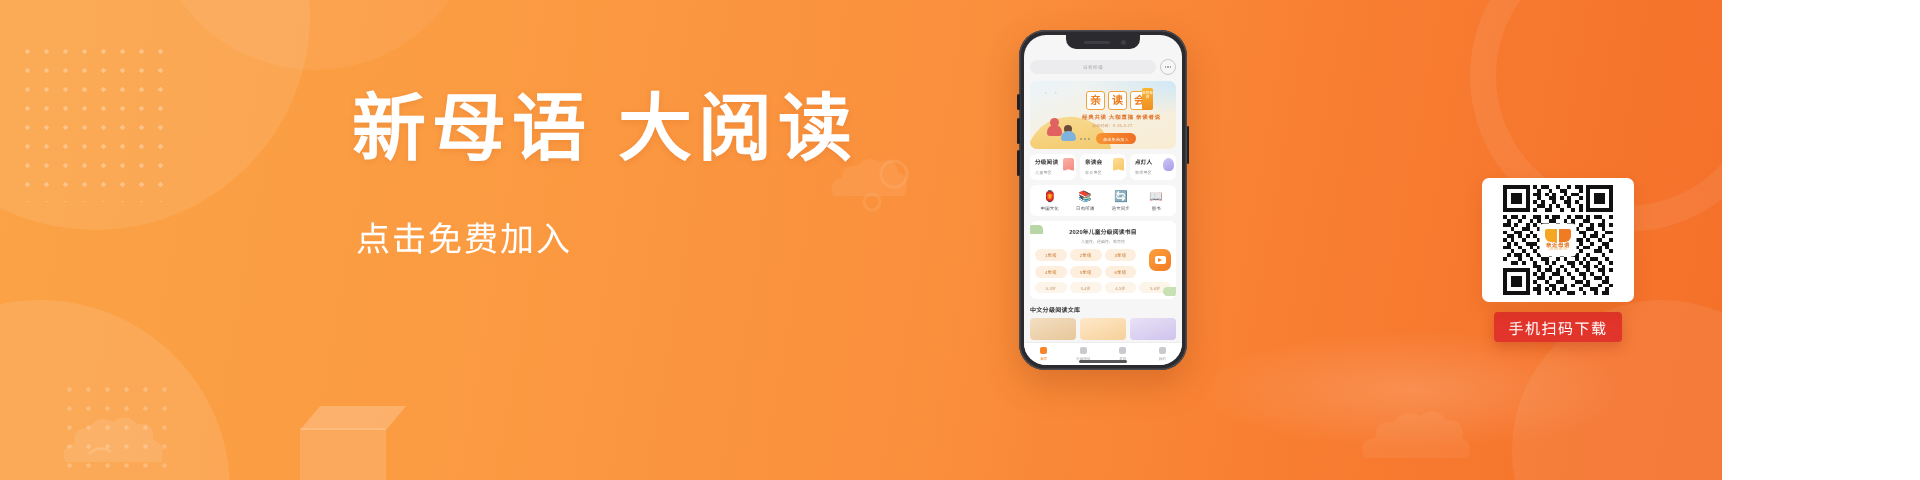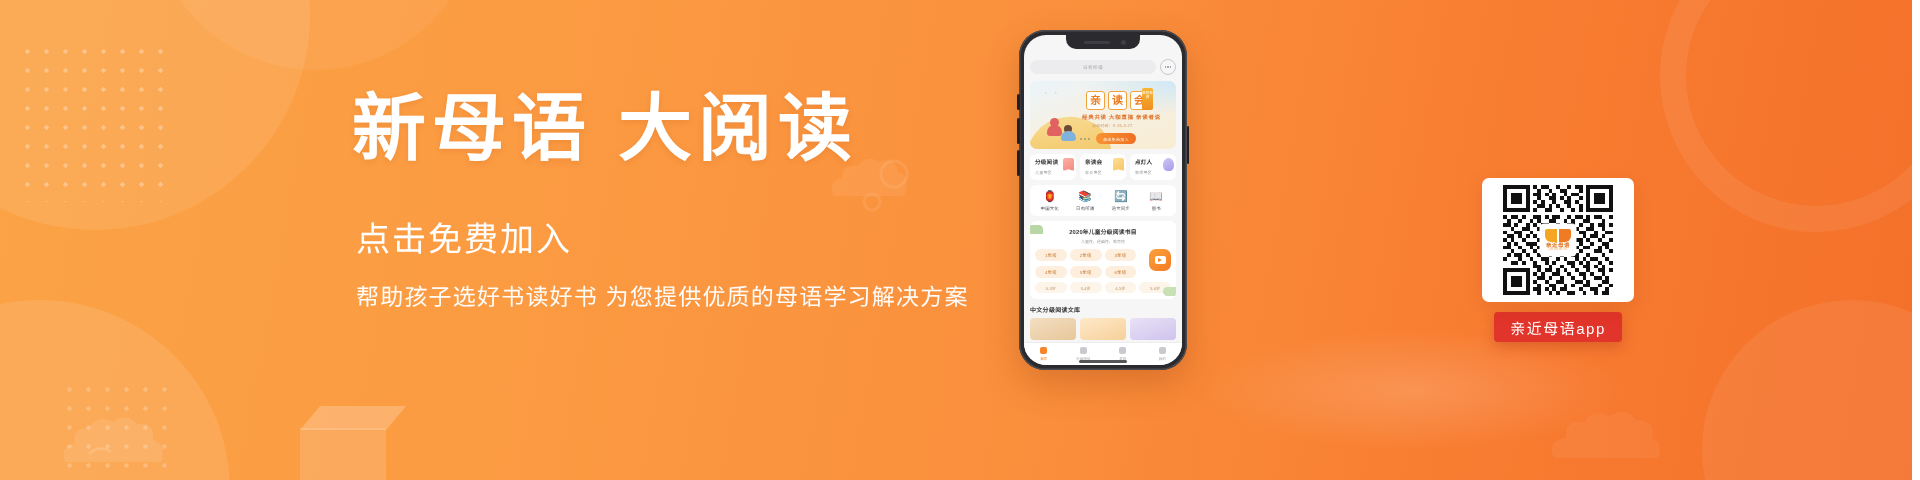--- a/index.html
+++ b/index.html
@@ -3,21 +3,21 @@
 <meta charset="utf-8">
 <title>新母语 大阅读</title>
 <style>
   html,body{margin:0;padding:0;}
   body{
     width:1920px;height:480px;overflow:hidden;
     font-family:"Liberation Sans","DejaVu Sans",sans-serif;
     background:#fff;
   }
   #banner{
-    position:relative;width:1912px;height:480px;overflow:hidden;
+    position:relative;width:1722px;height:480px;overflow:hidden;
     background:linear-gradient(100deg,#fba346 0%,#fb9b42 28%,#fa8f3c 55%,#f87c31 78%,#f4702a 100%);
   }
 
   
   .deco{position:absolute;pointer-events:none;}
   .blob-tl{
     left:-120px;top:-200px;width:430px;height:430px;border-radius:50%;
     background:rgba(255,255,255,0.085);
   }
   .blob-tl2{
@@ -294,21 +294,20 @@
     <circle cx="74" cy="34" r="13" fill="none" stroke="#ffffff" stroke-opacity="0.26" stroke-width="3"></circle>
     <circle cx="52" cy="62" r="8" fill="none" stroke="#ffffff" stroke-opacity="0.22" stroke-width="3"></circle>
   </svg>
   <svg class="deco cloud-3" width="160" height="70" viewBox="0 0 160 70">
     <path d="M12 58 q-8-18 12-20 q-2-18 18-16 q10-14 26-6 q16-10 26 4 q20 0 16 18 q12 6 6 20z" fill="#ffffff" fill-opacity="0.16"></path>
   </svg>
 
   <div class="copy">
     <h1 class="headline"><span>新母语</span><span class="gap"></span><span>大阅读</span></h1>
     <div class="subhead">点击免费加入</div>
-    <div class="tagline">帮助孩子选好书读好书 为您提供优质的母语学习解决方案</div>
   </div>
 
   <div class="phone">
     <span class="btn-side btn-left-1"></span>
     <span class="btn-side btn-left-2"></span>
     <span class="btn-side btn-left-3"></span>
     <span class="btn-side btn-right-1"></span>
 
     <div class="screen">
       <div class="notch">
@@ -683,16 +682,16 @@
             <rect x="24" y="28" width="1" height="1"></rect>
             <rect x="26" y="28" width="2" height="1"></rect>
         </g>
       </svg>
       <div class="qr-logo">
         <span class="book"></span>
         <span class="lt">亲近母语</span>
         <span class="ls">QINJIN MUYU</span>
       </div>
     </div>
-    <div class="dl-btn">亲近母语app</div>
+    <div class="dl-btn">手机扫码下载</div>
   </div>
 
 </div>
 
 </body></html>

